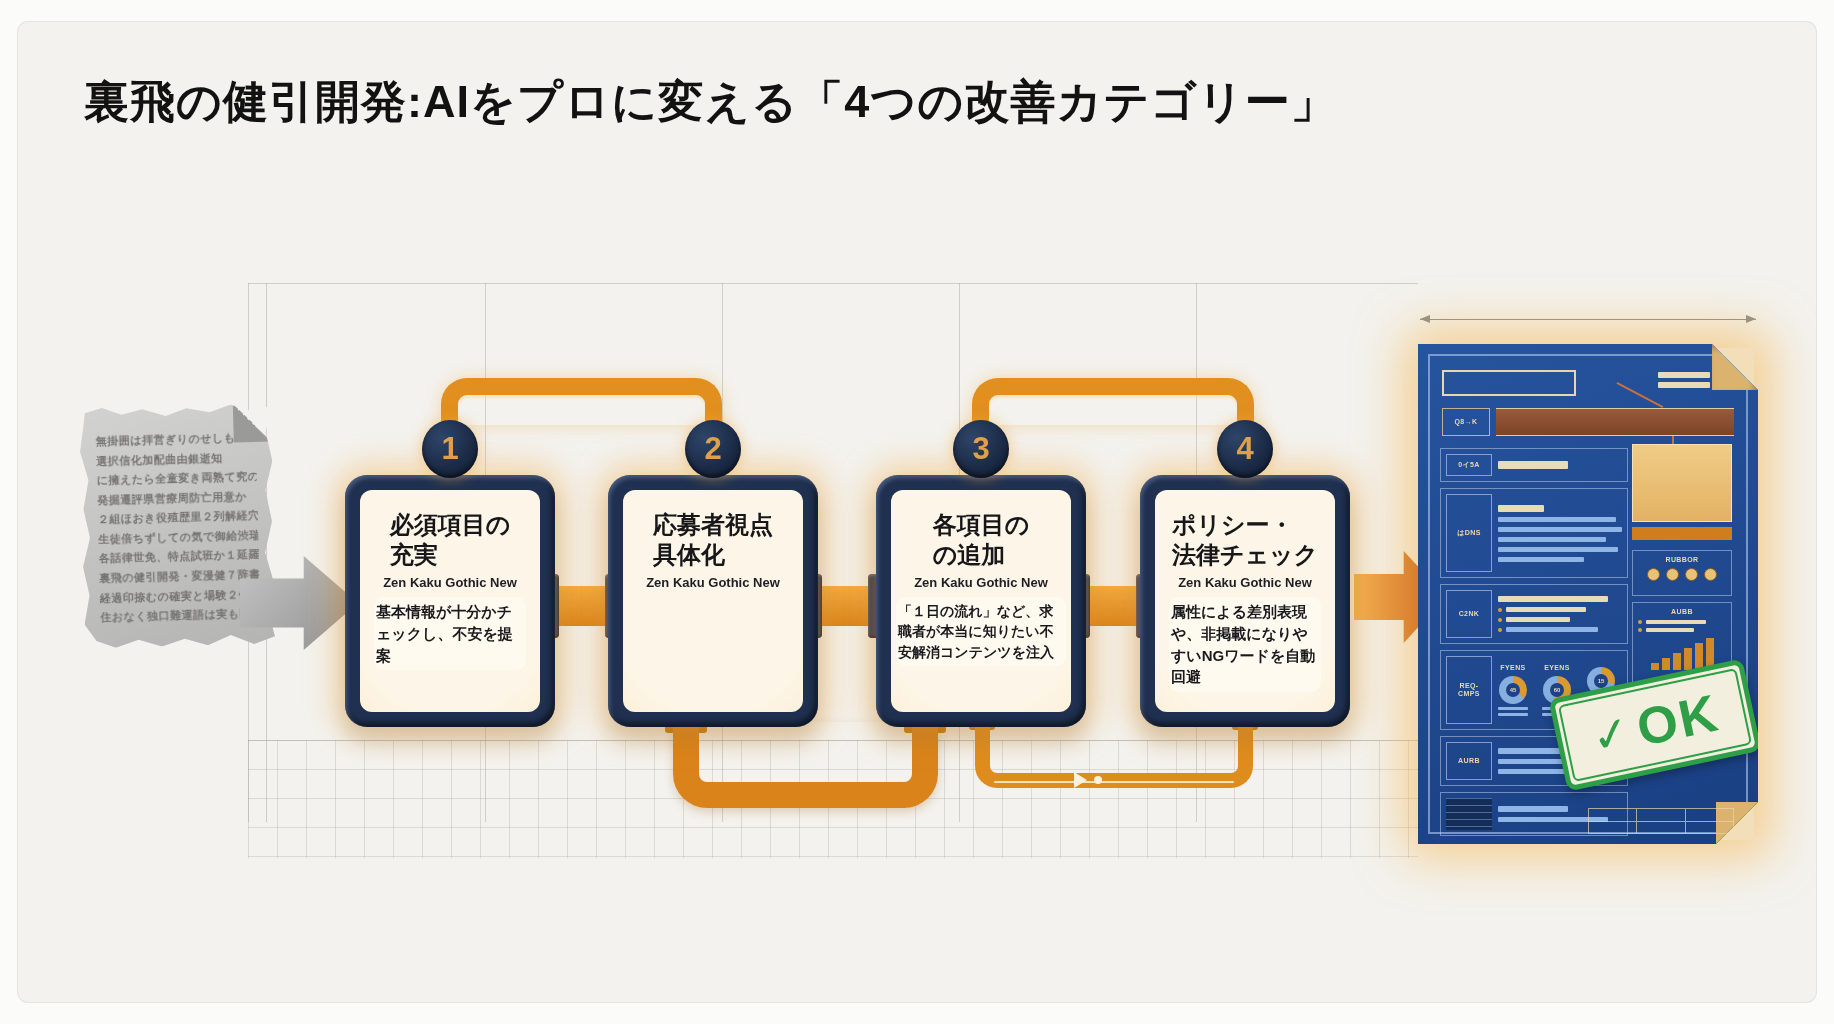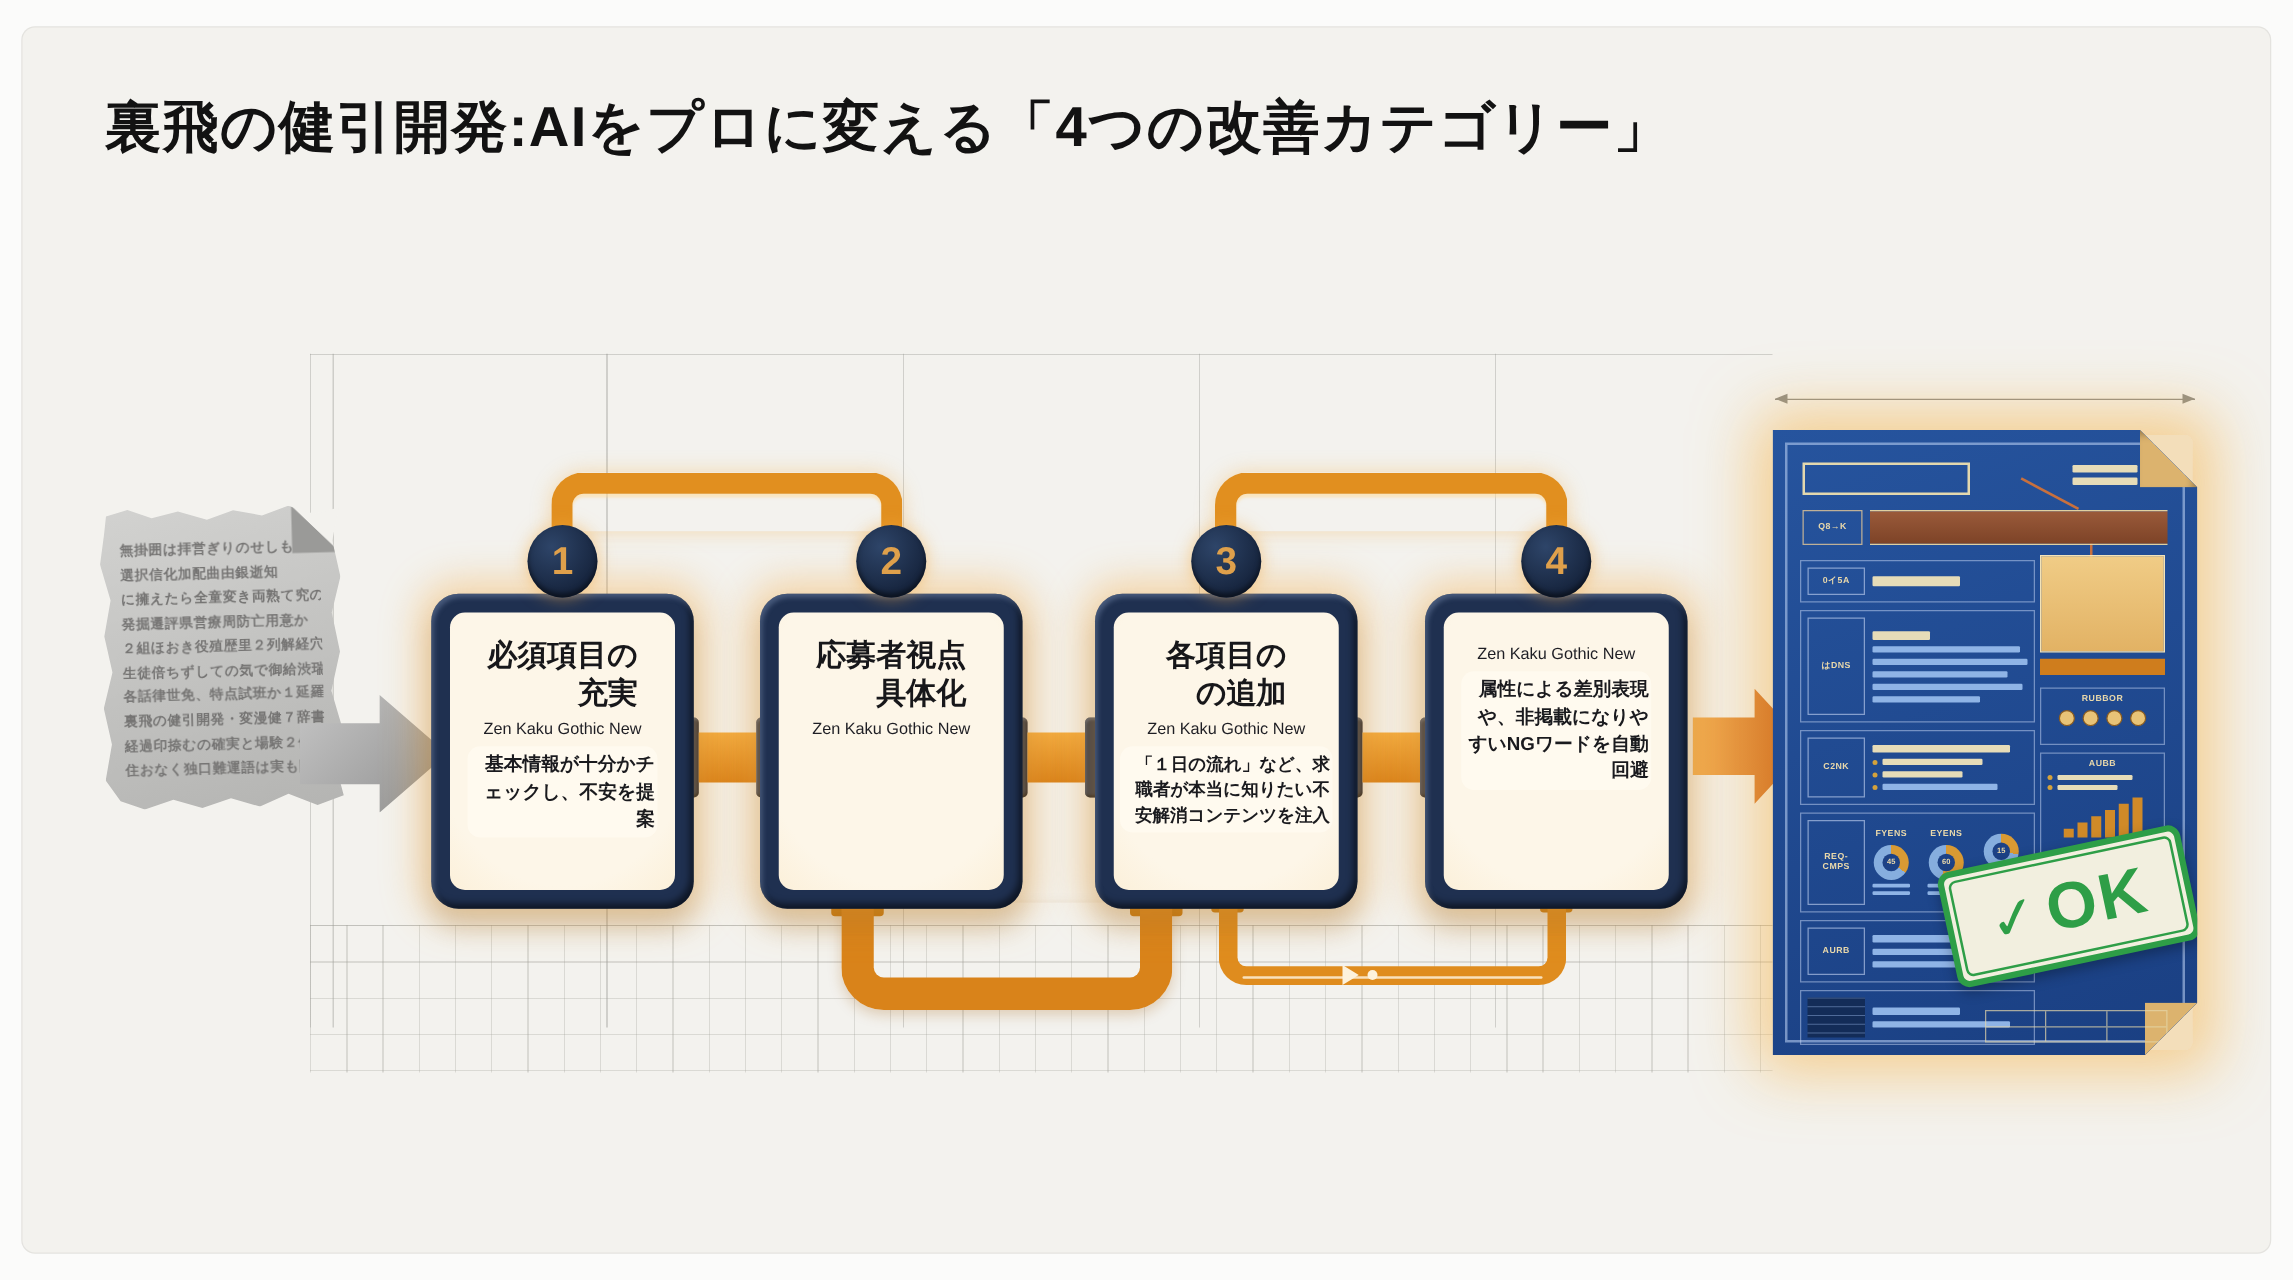--- a/index.html
+++ b/index.html
@@ -75,25 +75,25 @@
     border-left:13px solid #fdf2dc; border-top:8px solid transparent; border-bottom:8px solid transparent; }
   .flow-dot { position:absolute; left:1076px; top:754px; width:8px; height:8px; border-radius:50%;
     background:#fdf2dc; z-index:3; }
 
   
   .step { position:absolute; top:453px; width:210px; height:252px; background:#1f3050; border-radius:22px;
     padding:15px; z-index:4;
     box-shadow:inset 2px 3px 4px rgba(125,145,180,.45), inset -3px -4px 6px rgba(0,0,0,.55),
                0 0 30px 10px rgba(244,168,60,.40), 0 14px 20px rgba(60,40,10,.18); }
   .step.s1 { left:327px; } .step.s2 { left:590px; } .step.s3 { left:858px; } .step.s4 { left:1122px; }
-  .step .panel { width:100%; height:100%; border-radius:12px; text-align:right;
+  .step .panel { width:100%; height:100%; border-radius:12px; text-align:left;
     background:radial-gradient(130% 130% at 50% 40%, #fdf6e8 45%, #fbecd0 70%, #f5d9a8 92%, #eec78c 100%);
     display:flex; flex-direction:column; align-items:center; padding-top:20px; }
   .step .ttl { font-size:24px; font-weight:800; line-height:1.25; color:#17171a; }
-  .step .sub { margin-top:5px; font-size:13px; font-weight:400; color:#1e1e24; }
+  .step .sub { margin-top:5px; font-size:13px; font-weight:700; color:#1e1e24; }
   .step .desc { margin-top:7px; width:152px; background:rgba(255,250,240,.85); border-radius:10px;
     padding:4px 2px; font-size:15px; font-weight:700; line-height:1.45; color:#1a1a1e; }
   .step.s3 .desc { width:170px; font-size:14px; }
 
   .badge { position:absolute; top:398px; width:56px; height:58px; border-radius:50%; z-index:5;
     background:radial-gradient(circle at 35% 30%, #2e4569, #16243d 72%);
     display:flex; align-items:center; justify-content:center;
     color:#dfa04b; font-size:31px; font-weight:800;
     box-shadow:0 0 14px rgba(244,168,60,.55), inset 0 -3px 4px rgba(0,0,0,.5); }
   .badge.n1 { left:404px; } .badge.n2 { left:667px; } .badge.n3 { left:935px; } .badge.n4 { left:1199px; }
@@ -266,20 +266,24 @@
       <div class="ttl">
         <div>各項目の</div>
           <div>の追加</div>
       </div>
       <div class="sub">Zen Kaku Gothic New</div>
       <div class="desc">「１日の流れ」など、求職者が本当に知りたい不安解消コンテンツを注入</div>
     </div>
   </div>
   <div class="step s4">
     <div class="panel">
+      <div class="ttl">
+        <div>ポリシー・</div>
+          <div>法律チェック</div>
+      </div>
       <div class="sub">Zen Kaku Gothic New</div>
       <div class="desc">属性による差別表現や、非掲載になりやすいNGワードを自動回避</div>
     </div>
   </div>
 
   <div class="dim"></div>
   <div class="doc-glow"></div>
   <div class="doc">
     <div class="doc-frame"></div>
     <div class="fold tr"></div>

